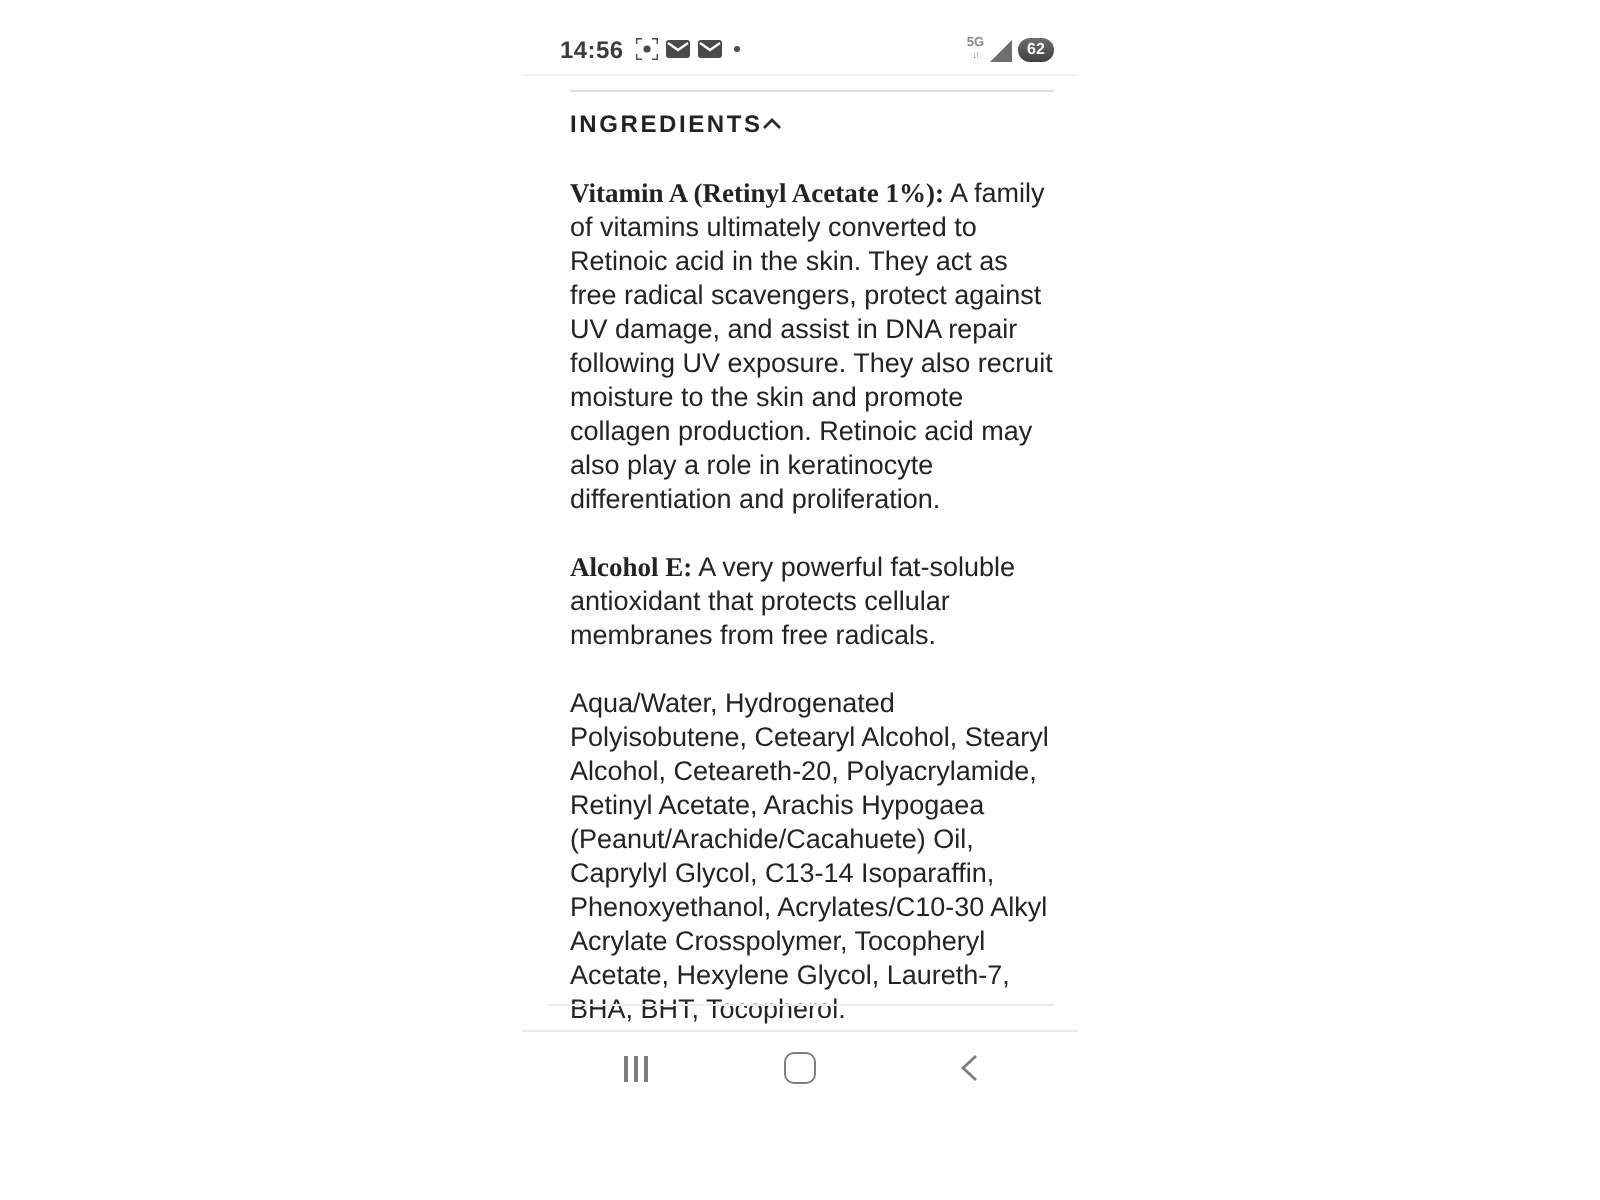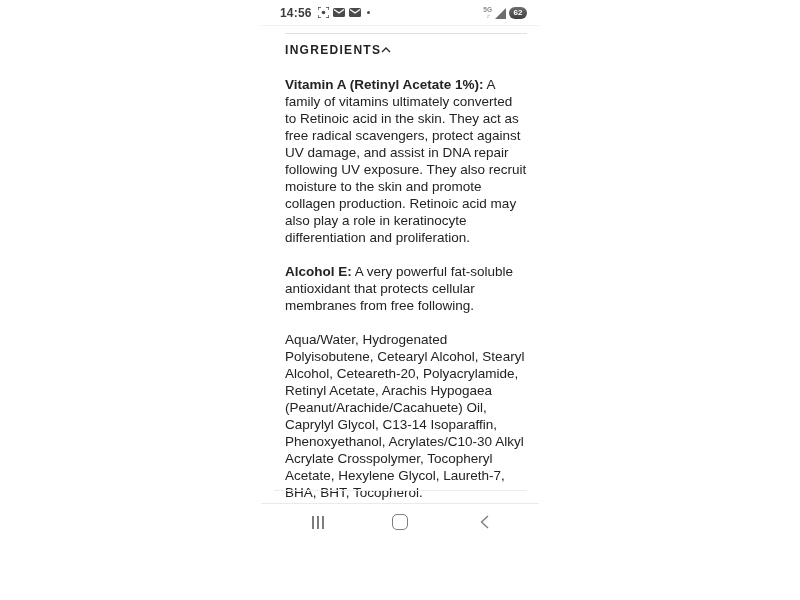--- a/index.html
+++ b/index.html
@@ -1,19 +1,19 @@
 <!DOCTYPE html>
 <html><head>
 <meta charset="utf-8">
 <style>
   html,body{margin:0;padding:0;background:#ffffff;}
   body{width:800px;height:600px;position:relative;overflow:hidden;
        font-family:"Liberation Sans",sans-serif;-webkit-font-smoothing:antialiased;}
 
-  .phone{position:absolute;left:261px;top:0;width:278px;height:540px;
+  .phone{position:absolute;left:261px;top:12px;width:278px;height:540px;
          background:#fff;display:flex;flex-direction:column;}
 
   
   .statusbar{height:26px;flex:0 0 26px;display:flex;align-items:center;
              justify-content:space-between;padding:0 12px 0 19px;
              border-bottom:1px solid #f2f2f2;box-sizing:border-box;}
   .sb-left{display:flex;align-items:center;gap:4px;}
   .sb-time{font-size:12px;font-weight:700;color:#3c3c3c;letter-spacing:.2px;margin-right:2px;}
   .sb-ico{display:inline-flex;align-items:center;}
   .sb-dot{width:3px;height:3px;border-radius:50%;background:#4a4a4a;margin-left:2px;}
@@ -25,21 +25,21 @@
            color:#fff;font-size:8px;font-weight:700;display:flex;align-items:center;
            justify-content:center;padding:0 2px;box-sizing:border-box;}
 
   
   .content{flex:1 1 auto;position:relative;overflow:hidden;padding:0 12px 0 24px;box-sizing:border-box;}
   .acc-header{border-top:1px solid #e0e0e0;margin-top:7px;padding-top:9px;
               display:flex;align-items:center;
               margin-bottom:19px;cursor:pointer;}
   .acc-title{font-size:12px;font-weight:700;letter-spacing:1.3px;color:#232323;}
   .para{font-size:13.5px;line-height:17px;color:#232323;margin:0 0 17px 0;}
-  .para b{font-weight:700;}
+  .para b{font-weight:700;font-family:Liberation Serif, serif;}
   .bottom-divider{position:absolute;left:13px;right:12px;bottom:12px;height:1px;background:#ececec;}
 
   
   .navbar{flex:0 0 37px;height:37px;border-top:1px solid #eaeaea;position:relative;box-sizing:border-box;}
   .nav-btn{position:absolute;top:0;height:36px;display:flex;align-items:center;justify-content:center;cursor:pointer;}
   .nav-recents{left:42px;width:30px;}
   .nav-home{left:50%;transform:translateX(-50%);width:30px;}
   .nav-back{right:40px;width:30px;}
   .recents-bars{display:flex;gap:3.5px;}
   .recents-bars i{display:block;width:1.8px;height:13px;background:#7d7d7d;}
@@ -95,21 +95,21 @@
       <span class="acc-title">INGREDIENTS</span>
       <span style="display:inline-flex;">
         <svg width="10" height="6" viewBox="0 0 10 6">
           <polyline points="1,5 5,1 9,5" fill="none" stroke="#2a2a2a" stroke-width="1.4"></polyline>
         </svg>
       </span>
     </div>
 
     <p class="para"><b>Vitamin A (Retinyl Acetate 1%):</b><span> A family of vitamins ultimately converted to Retinoic acid in the skin. They act as free radical scavengers, protect against UV damage, and assist in DNA repair following UV exposure. They also recruit moisture to the skin and promote collagen production. Retinoic acid may also play a role in keratinocyte differentiation and proliferation.</span></p>
 
-    <p class="para"><b>Alcohol E:</b><span> A very powerful fat-soluble antioxidant that protects cellular membranes from free following.</span></p>
+    <p class="para"><b>Alcohol E:</b><span> A very powerful fat-soluble antioxidant that protects cellular membranes from free radicals.</span></p>
 
     <p class="para"><span>Aqua/Water, Hydrogenated Polyisobutene, Cetearyl Alcohol, Stearyl Alcohol, Ceteareth-20, Polyacrylamide, Retinyl Acetate, Arachis Hypogaea (Peanut/Arachide/Cacahuete) Oil, Caprylyl Glycol, C13-14 Isoparaffin, Phenoxyethanol, Acrylates/C10-30 Alkyl Acrylate Crosspolymer, Tocopheryl Acetate, Hexylene Glycol, Laureth-7, BHA, BHT, Tocopherol.</span></p>
 
     <div class="bottom-divider"></div>
   </div>
 
   <div class="navbar">
     <div class="nav-btn nav-recents">
       <span class="recents-bars">
           <i></i>

